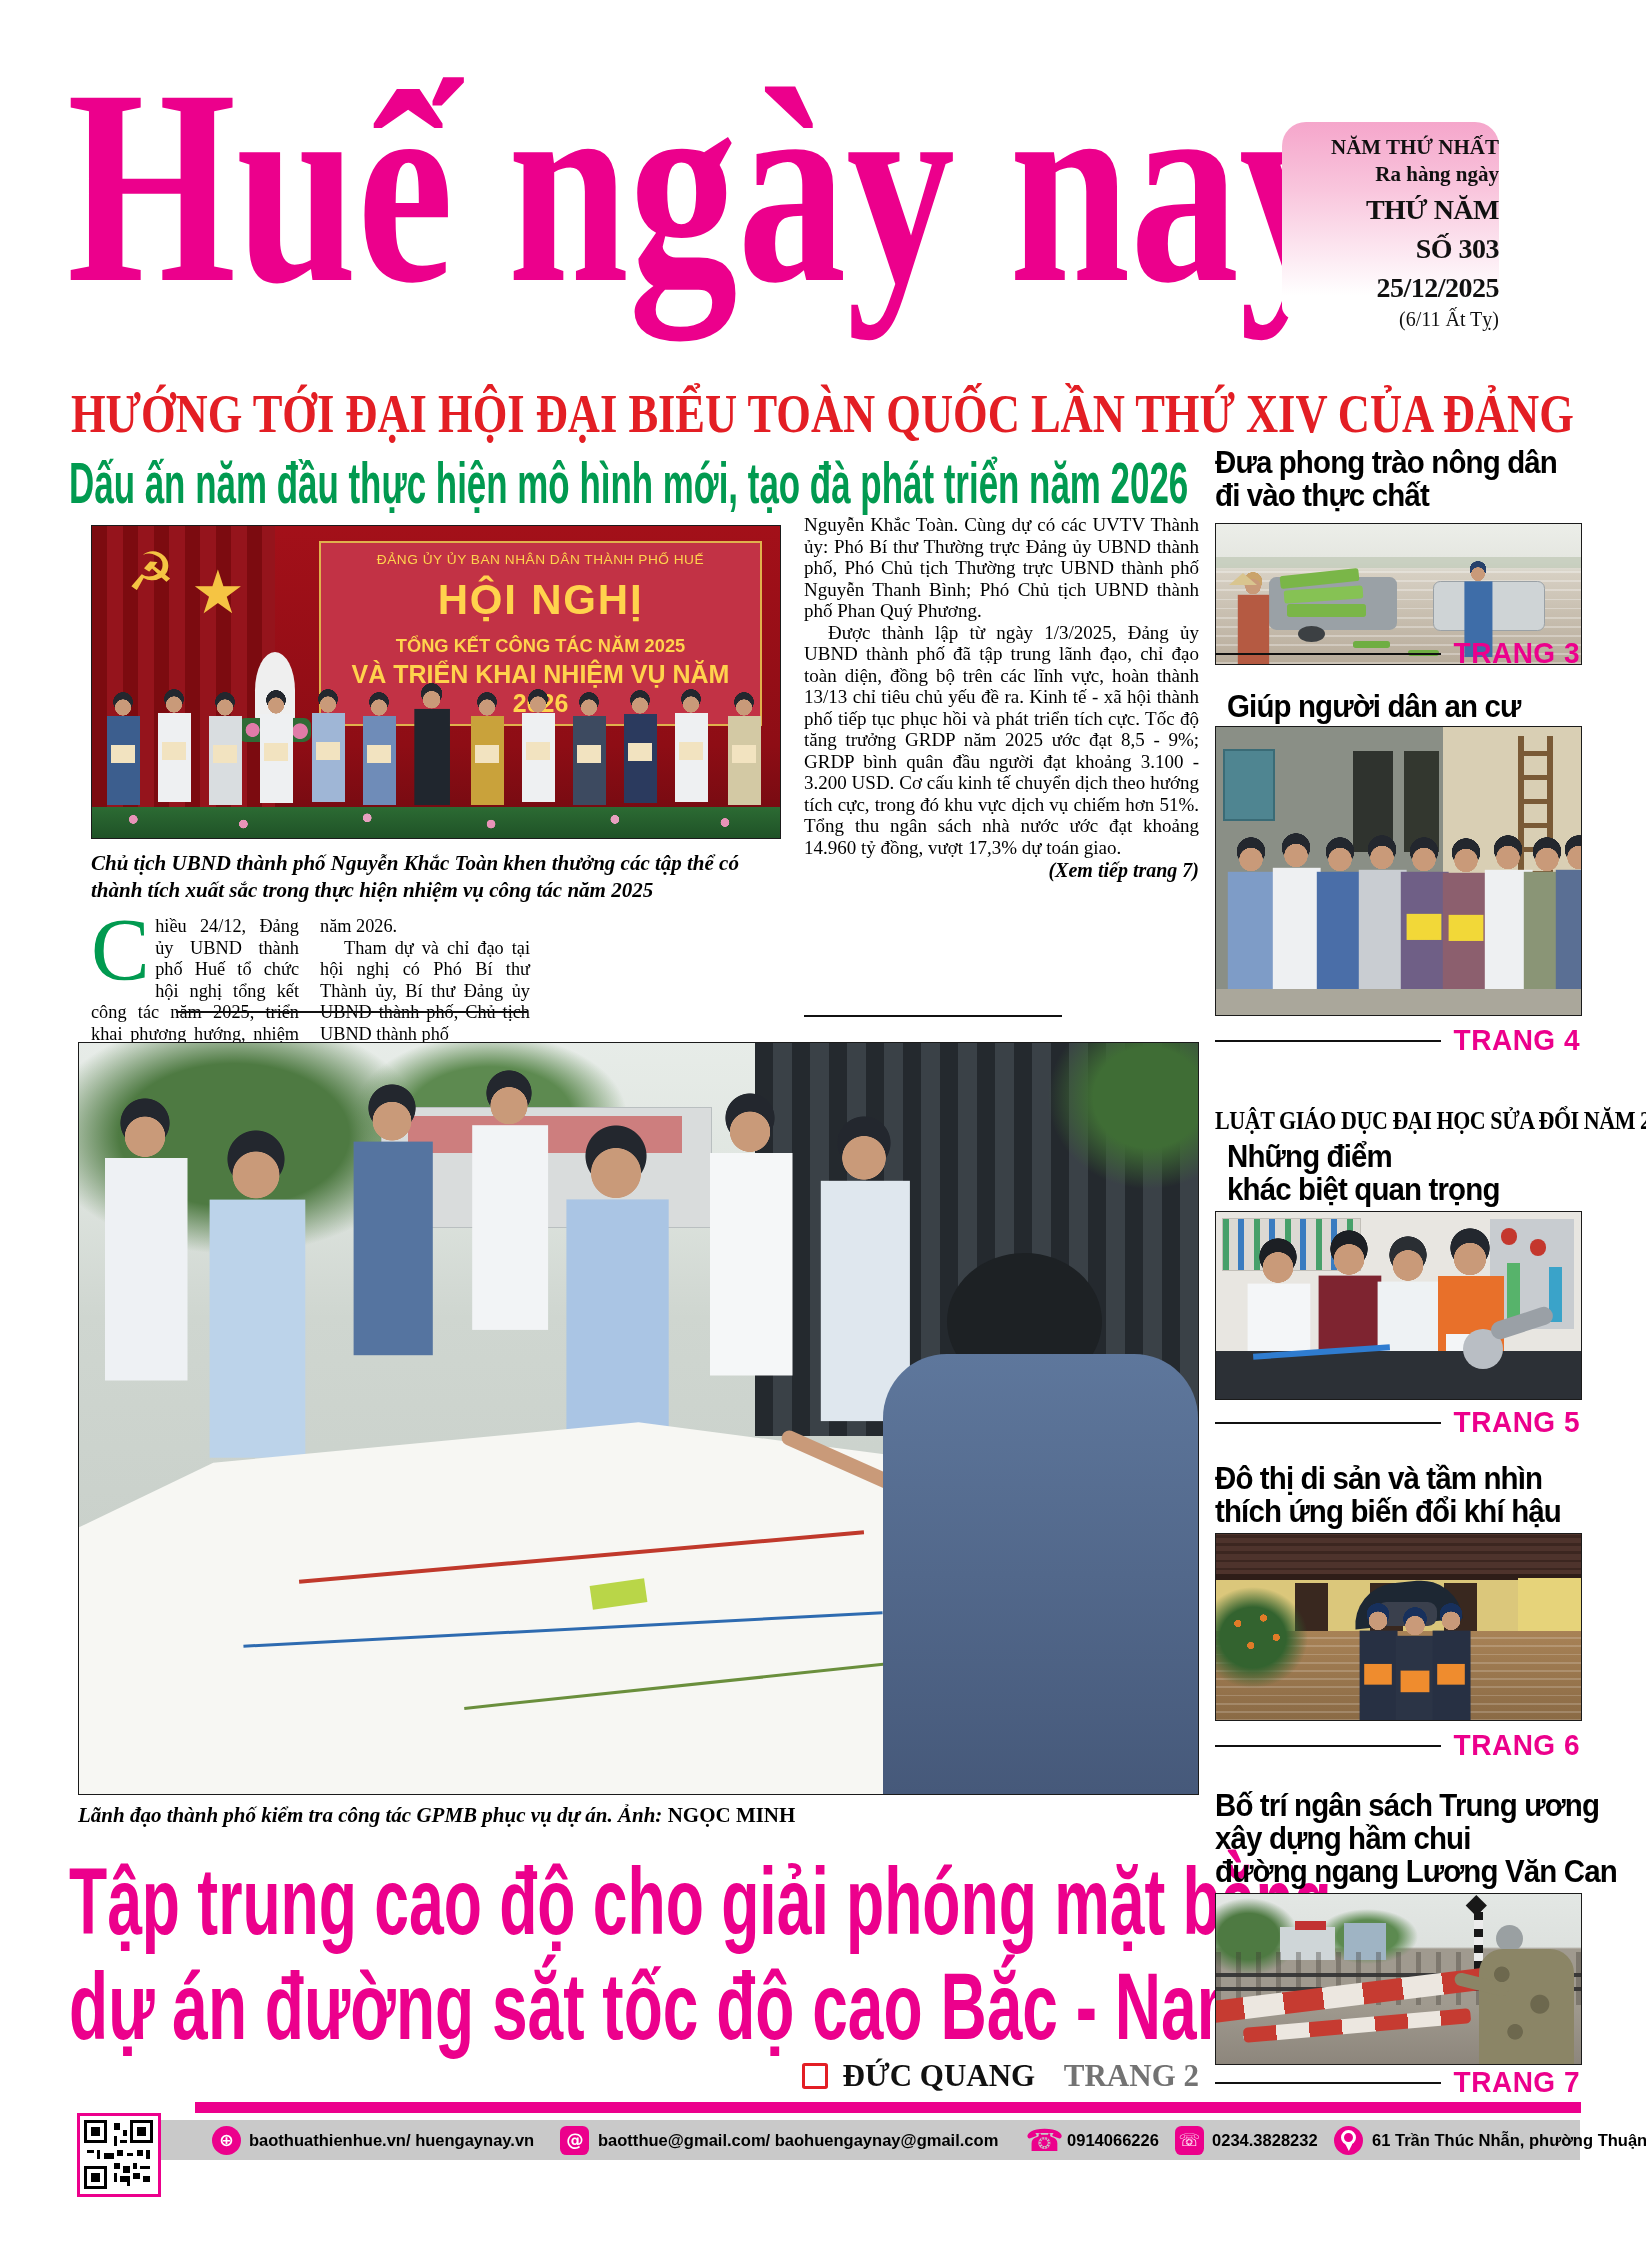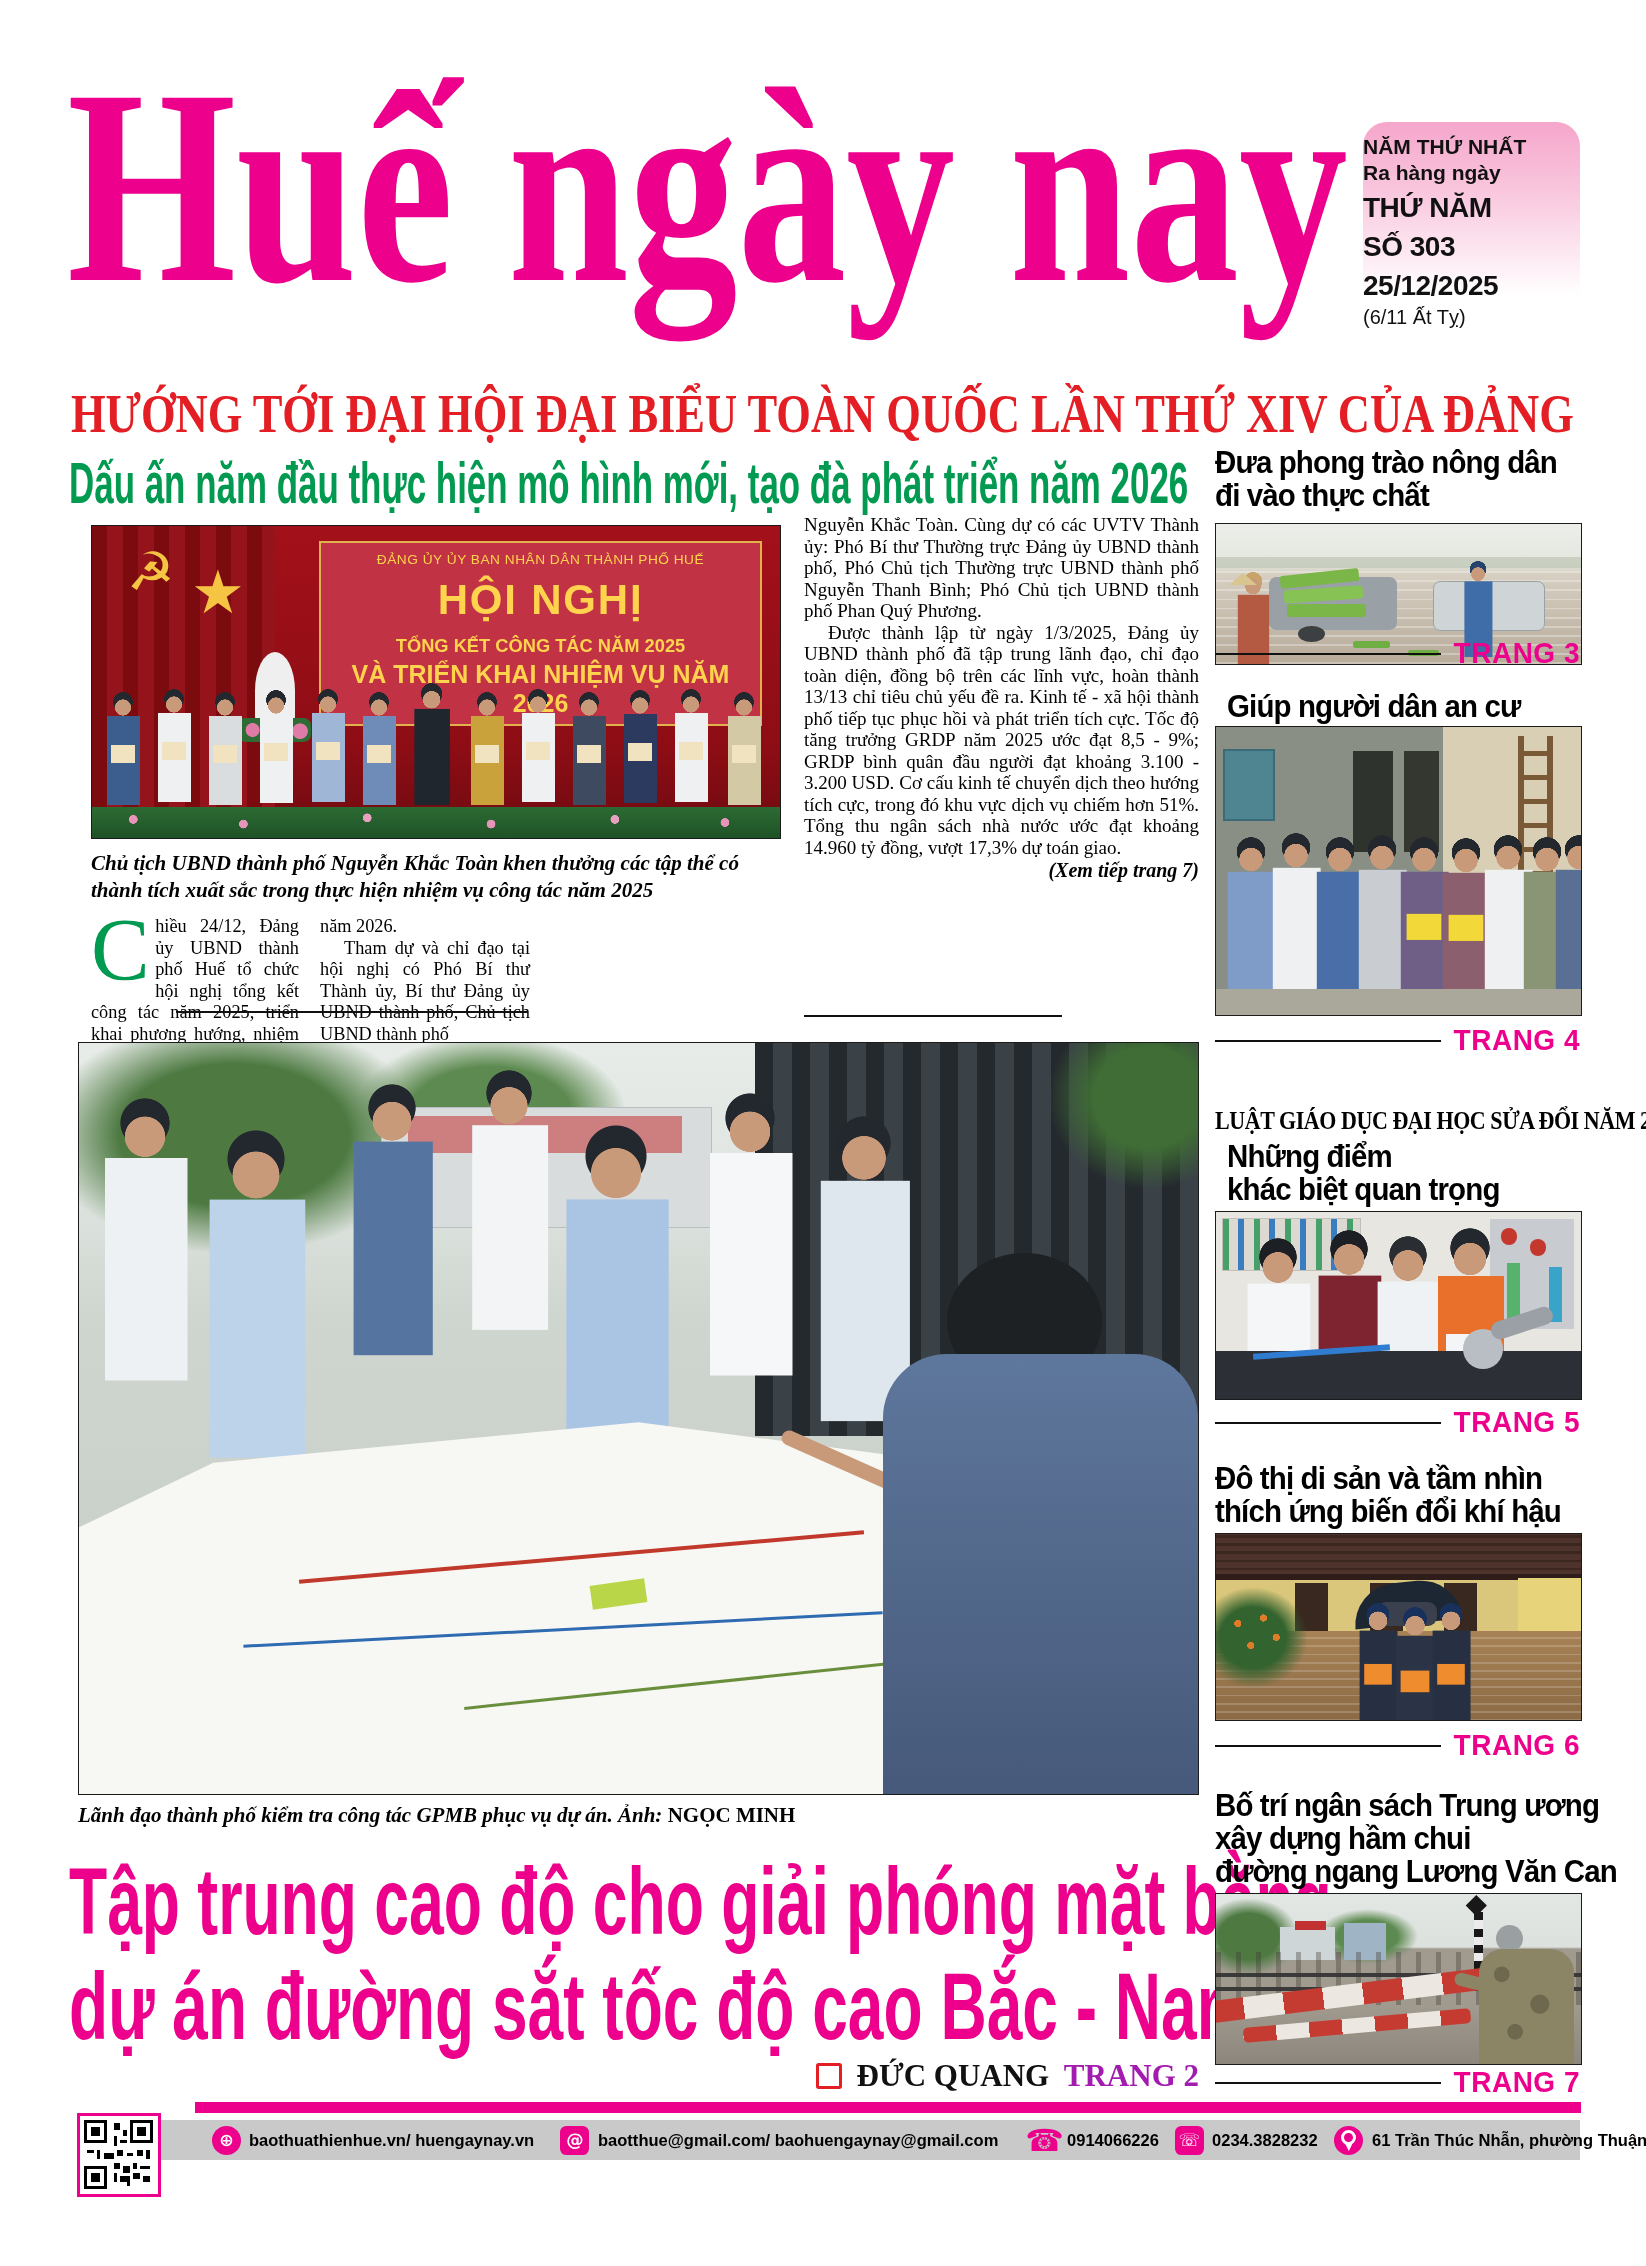--- a/index.html
+++ b/index.html
@@ -4,24 +4,24 @@
 <style>
   html,body{margin:0;padding:0;background:#888;}
   .page{position:relative;width:1647px;height:2267px;background:#fff;margin:0 auto;
         font-family:"Liberation Serif",serif;overflow:hidden;}
   .abs{position:absolute;}
   .sans{font-family:"Liberation Sans",sans-serif;}
   .photo{position:absolute;border:0.9px solid #1b1b1b;overflow:hidden;background:#ddd;}
   .i{position:absolute;display:block;}
 
   
-  .issue-box{position:absolute;left:1363px;top:122px;width:217px;height:197px;
+  .issue-box{position:absolute;left:1282px;top:122px;width:217px;height:197px;
     background:linear-gradient(180deg,#f5a6cb 0%,#f9c6dd 35%,#ffffff 88%);
-    border-radius:24px 24px 12.8px 12.8px;text-align:left;color:#111;
-    font-family:Liberation Sans, sans-serif;padding-top:12.8px;box-sizing:border-box;}
+    border-radius:24px 24px 12.8px 12.8px;text-align:right;color:#111;
+    font-family:Liberation Serif, serif;padding-top:12.8px;box-sizing:border-box;}
   .issue-box .l1{font-size:21px;font-weight:700;}
   .issue-box .l2{font-size:21px;font-weight:700;margin-top:1.8px;}
   .issue-box .big{font-size:28px;font-weight:700;margin-top:7.3px;letter-spacing:-0.5px;}
   .issue-box .lunar{font-size:20px;margin-top:3.7px;}
   .tagline{position:absolute;left:69px;top:302px;width:1284px;height:33px;background:#c9c9c9;
     display:flex;align-items:center;justify-content:center;}
   .tagline span{font-family:"Liberation Sans",sans-serif;font-weight:700;font-size:19px;color:#000;
     white-space:nowrap;transform:scaleX(.97);letter-spacing:-0.3px;}
 
   
@@ -176,21 +176,21 @@
   <svg class="abs" style="left:69px;top:1844px;overflow:visible" width="1270" height="110" viewBox="0 0 1390 120">
     <text x="0" y="98" font-family="Liberation Sans, sans-serif" font-weight="bold" font-size="103" fill="#ec008c" textLength="1382" lengthAdjust="spacingAndGlyphs">Tập trung cao độ cho giải phóng mặt bằng</text>
   </svg>
   <svg class="abs" style="left:69px;top:1949px;overflow:visible" width="1192" height="110" viewBox="0 0 1305 120">
     <text x="0" y="98" font-family="Liberation Sans, sans-serif" font-weight="bold" font-size="103" fill="#ec008c" textLength="1297" lengthAdjust="spacingAndGlyphs">dự án đường sắt tốc độ cao Bắc - Nam</text>
   </svg>
 
   <div class="abs" style="left:731px;top:2058px;width:468px;display:flex;align-items:center;justify-content:flex-end;gap:14.6px;">
     <span style="width:20px;height:20px;border:3.7px solid #e31e24;border-radius:2.7px;"></span>
     <span style="font-family:'Liberation Serif',serif;font-weight:700;font-size:31px;color:#111;">ĐỨC QUANG</span>
-    <span style="font-family:'Liberation Serif',serif;font-weight:700;font-size:31px;color:#a21caf;">TRANG 2</span>
+    <span style="font-family:'Liberation Serif',serif;font-weight:700;font-size:31px;color:#737373;margin-left:14px;">TRANG 2</span>
   </div>
 
   <div class="shl" style="left:1215px;top:446px;">
     <div>Đưa phong trào nông dân</div>
     <div>đi vào thực chất</div>
   </div>
   <div class="photo" style="left:1215px;top:523px;width:365px;height:140px;background:linear-gradient(180deg,#eceee9 0,#e4e6e0 38px,#d6cfc2 50px,#b7ab9a 100%);">
     <span class="i" style="left:0;top:33px;width:100%;height:11px;background:#c2cbb9;opacity:.8;"></span>
     <span class="i" style="left:0;top:44px;width:100%;height:96px;background:repeating-linear-gradient(0deg,rgba(255,255,255,.3) 0 1.8px,transparent 1.8px 9.1px);"></span>
     <span class="i" style="left:53px;top:53px;width:128px;height:53px;background:#9aa1a6;border-radius:7.3px;"></span>

